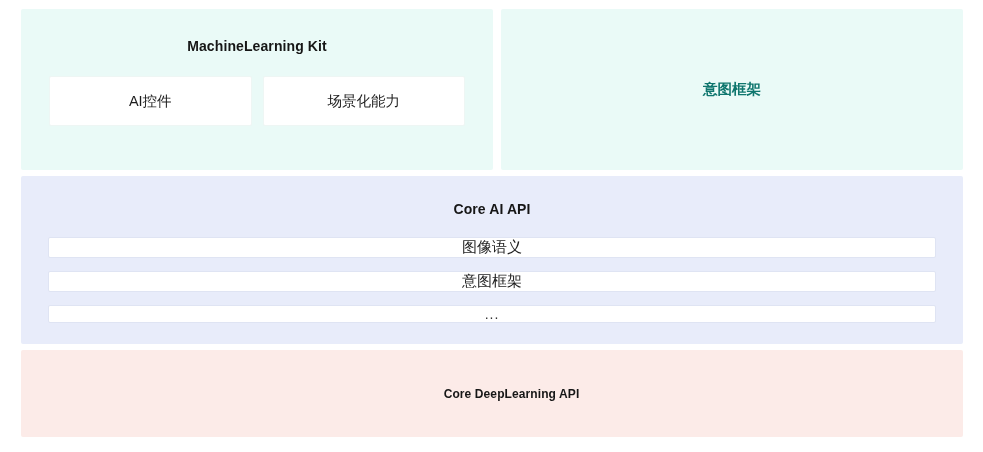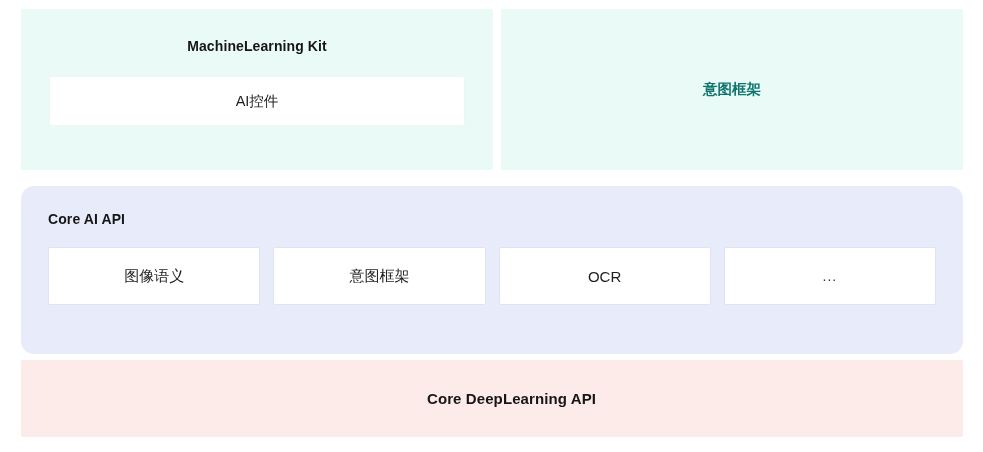--- a/index.html
+++ b/index.html
@@ -94,37 +94,37 @@
     font-size: 14.5px;
     color: #1d1d1d;
     box-sizing: border-box;
   }
   .mlkit-boxes .item-box {
     flex: 1 1 0;
   }
 
   
   .layer-coreai {
-    margin-top: 16px;
+    margin-top: 6px;
     flex: 0 0 168px;
     height: 168px;
     background: #e8ecfa;
     box-sizing: border-box;
     padding: 0 27px;
     display: flex;
     flex-direction: column;
-    align-items: flex-start;
-    border-radius: 13px;
+    align-items: center;
   }
   .layer-coreai .layer-title {
     margin-top: 25px;
   }
   .coreai-boxes {
     gap: 13px;
     margin-top: 20px;
+    flex-direction: column;
   }
   .coreai-boxes .item-box {
     flex: 1 1 0;
     height: 58px;
     border: 1px solid #dfe4f3;
     font-size: 15px;
   }
   .coreai-boxes .item-box.ellipsis {
     font-size: 14px;
     color: #333333;
@@ -135,50 +135,50 @@
   .layer-deeplearning {
     margin-top: 6px;
     flex: 1 1 auto;
     background: #fcebe8;
     display: flex;
     align-items: center;
     justify-content: center;
     box-sizing: border-box;
   }
   .layer-deeplearning .layer-title {
-    font-size: 15px;
+    font-size: 12px;
     margin-left: 39px;
   }
 </style>
 </head>
 <body>
 
 <div id="diagram">
 
   <div class="top-row">
 
     <div class="layer panel-mlkit">
       <div class="layer-title">MachineLearning Kit</div>
       <div class="box-row mlkit-boxes">
         <div class="item-box">AI控件</div>
+        <div class="item-box">场景化能力</div>
       </div>
     </div>
 
     <div class="layer panel-intent">
       <div class="panel-title">意图框架</div>
     </div>
 
   </div>
 
   <div class="layer layer-coreai">
     <div class="layer-title">Core AI API</div>
     <div class="box-row coreai-boxes">
       <div class="item-box">图像语义</div>
       <div class="item-box">意图框架</div>
-      <div class="item-box">OCR</div>
       <div class="item-box ellipsis">...</div>
     </div>
   </div>
 
   <div class="layer layer-deeplearning">
     <div class="layer-title">Core DeepLearning API</div>
   </div>
 
 </div>
 

